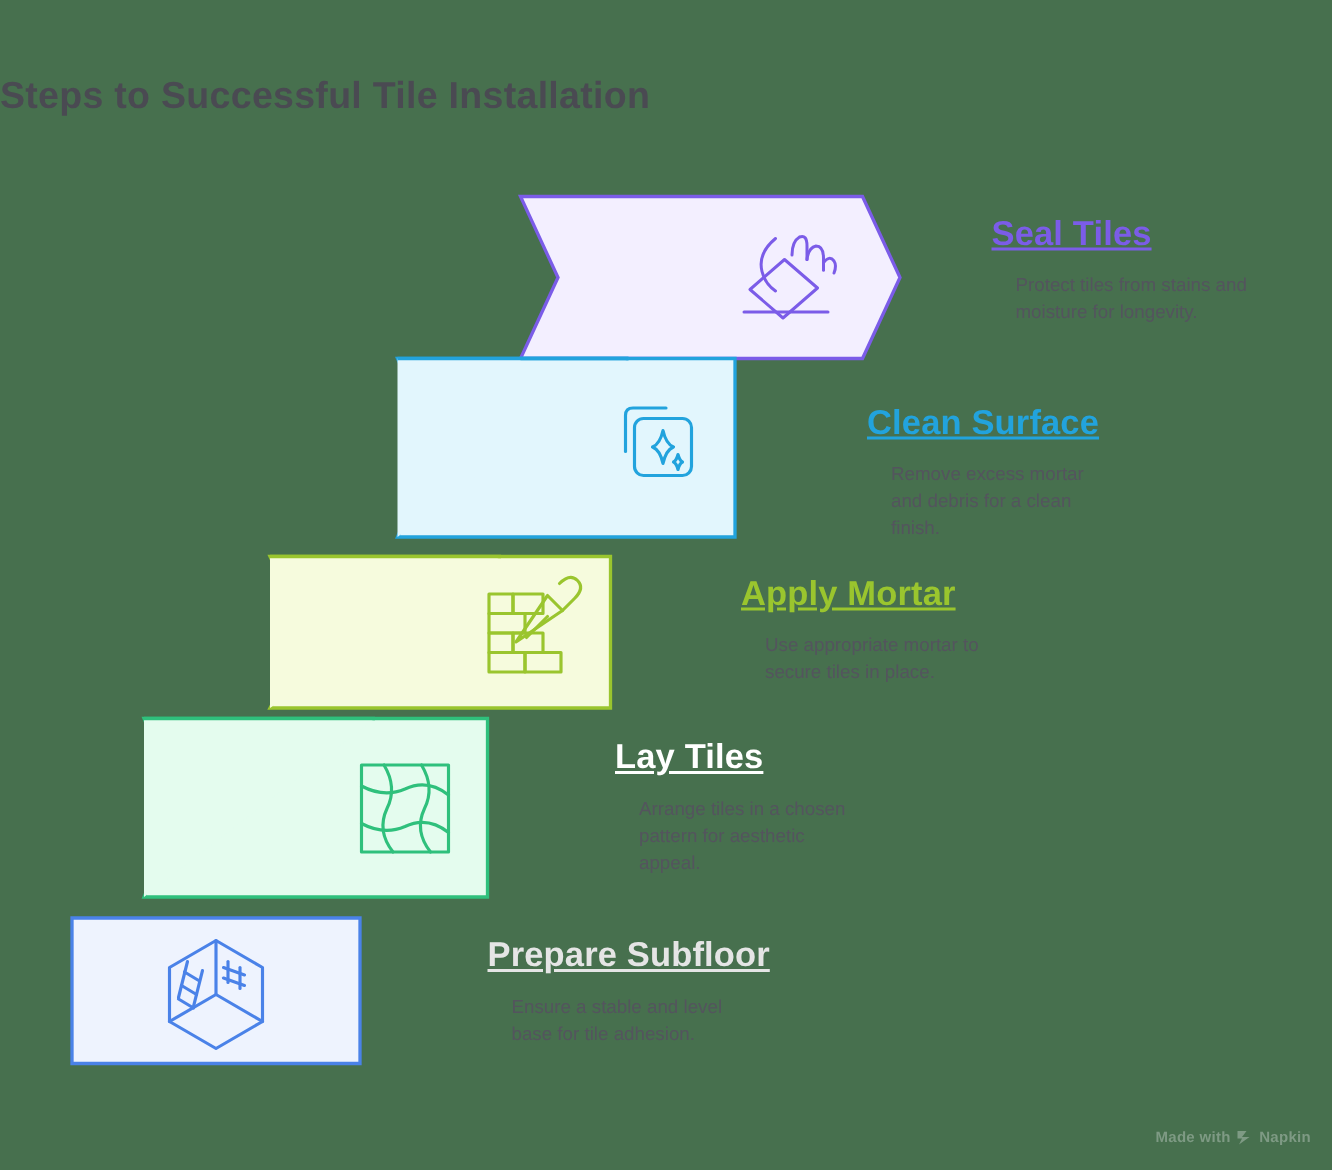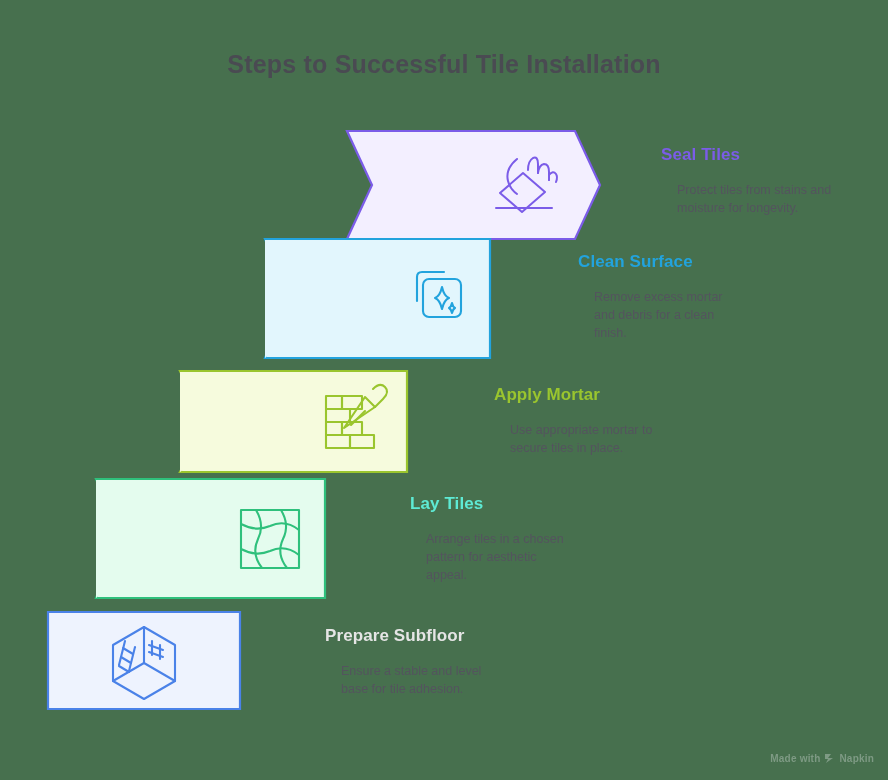--- a/index.html
+++ b/index.html
@@ -19,21 +19,20 @@
     position: absolute;
     inset: 0;
     width: 888px;
     height: 780px;
   }
   .title {
     position: absolute;
     top: 50px;
     left: 0;
     width: 888px;
-    text-align: center;
     font-size: 25px;
     font-weight: bold;
     color: #4a4a52;
     letter-spacing: 0.2px;
   }
   .stage {
     position: absolute;
     left: 0;
     top: 0;
     width: 888px;
@@ -44,26 +43,27 @@
     left: 0;
     top: 0;
     width: 888px;
     height: 780px;
     overflow: visible;
   }
   .step-text {
     position: absolute;
   }
   .step-title {
-    font-size: 17px;
+    font-size: 23px;
     font-weight: bold;
     line-height: 20px;
     margin: 0 0 11px 0;
     letter-spacing: 0.1px;
     white-space: nowrap;
+    text-decoration: underline;
   }
   .step-desc {
     font-size: 12.5px;
     line-height: 18px;
     color: #54545e;
     margin: 16px;
     font-weight: 500;
   }
   .watermark {
     position: absolute;
@@ -112,21 +112,21 @@
       <line x1="347" y1="239" x2="419" y2="239" stroke="#22a3dd" stroke-width="2.2"></line>
       <g fill="none" stroke="#22a3dd" stroke-width="2.1" stroke-linecap="round" stroke-linejoin="round">
         <path d="M417 284 l0 -7 q0 -5 5 -5 l22 0"></path>
         <path d="M417 284 l0 17"></path>
         <rect x="423" y="279" width="38" height="38" rx="6"></rect>
         <path d="M442 287 q2 9 7 11 q-5 2 -7 11 q-2 -9 -7 -11 q5 -2 7 -11 z"></path>
         <path d="M452 303 q1 4 3 5 q-2 1 -3 5 q-1 -4 -3 -5 q2 -1 3 -5 z"></path>
       </g>
     </svg>
 
-    <div class="step-text" style="left:578px; top:252px; width:180px;">
+    <div class="step-text" style="left:578px; top:271px; width:180px;">
       <p class="step-title" style="color:#22a3dd;">Clean Surface</p>
       <p class="step-desc">Remove excess mortar and debris for a clean finish.</p>
     </div>
 
     <svg class="step-svg" viewBox="0 0 888 780">
       <polygon points="180,371 407,371 407,472 180,472 205,425" fill="#f6fbdd" stroke="#9ac52e" stroke-width="2.2"></polygon>
       <polygon points="180,371 334,371 180,472" fill="#f6fbdd" stroke="none"></polygon>
       <line x1="180" y1="371" x2="334" y2="371" stroke="#9ac52e" stroke-width="2.2"></line>
       <g fill="none" stroke="#9ac52e" stroke-width="2.1" stroke-linecap="round" stroke-linejoin="round">
         <rect x="326" y="396" width="16" height="13"></rect>
@@ -154,21 +154,21 @@
       <g fill="none" stroke="#2fc07c" stroke-width="2.1" stroke-linecap="round" stroke-linejoin="round">
         <rect x="241" y="510" width="58" height="58"></rect>
         <path d="M241 524 q15 8 29 2 q15 -7 29 4"></path>
         <path d="M241 549 q15 8 29 2 q15 -7 29 4"></path>
         <path d="M256 510 q9 15 2 29 q-7 15 4 29"></path>
         <path d="M281 510 q9 15 2 29 q-7 15 4 29"></path>
       </g>
     </svg>
 
     <div class="step-text" style="left:410px; top:494px; width:180px;">
-      <p class="step-title" style="color:#5eead4;">Lay Tiles</p>
+      <p class="step-title" style="color:#ffffff;">Lay Tiles</p>
       <p class="step-desc">Arrange tiles in a chosen pattern for aesthetic appeal.</p>
     </div>
 
     <svg class="step-svg" viewBox="0 0 888 780">
       <polygon points="48,612 240,612 240,709 48,709" fill="#eef3fe" stroke="#4a82e8" stroke-width="2.2"></polygon>
       <g fill="none" stroke="#4a82e8" stroke-width="2.1" stroke-linecap="round" stroke-linejoin="round">
         <path d="M144 627 l31 18 l0 36 l-31 18 l-31 -18 l0 -36 z"></path>
         <path d="M144 627 l0 36 l31 18"></path>
         <path d="M144 663 l-31 18"></path>
         <path d="M125 641 l-6 24"></path>

